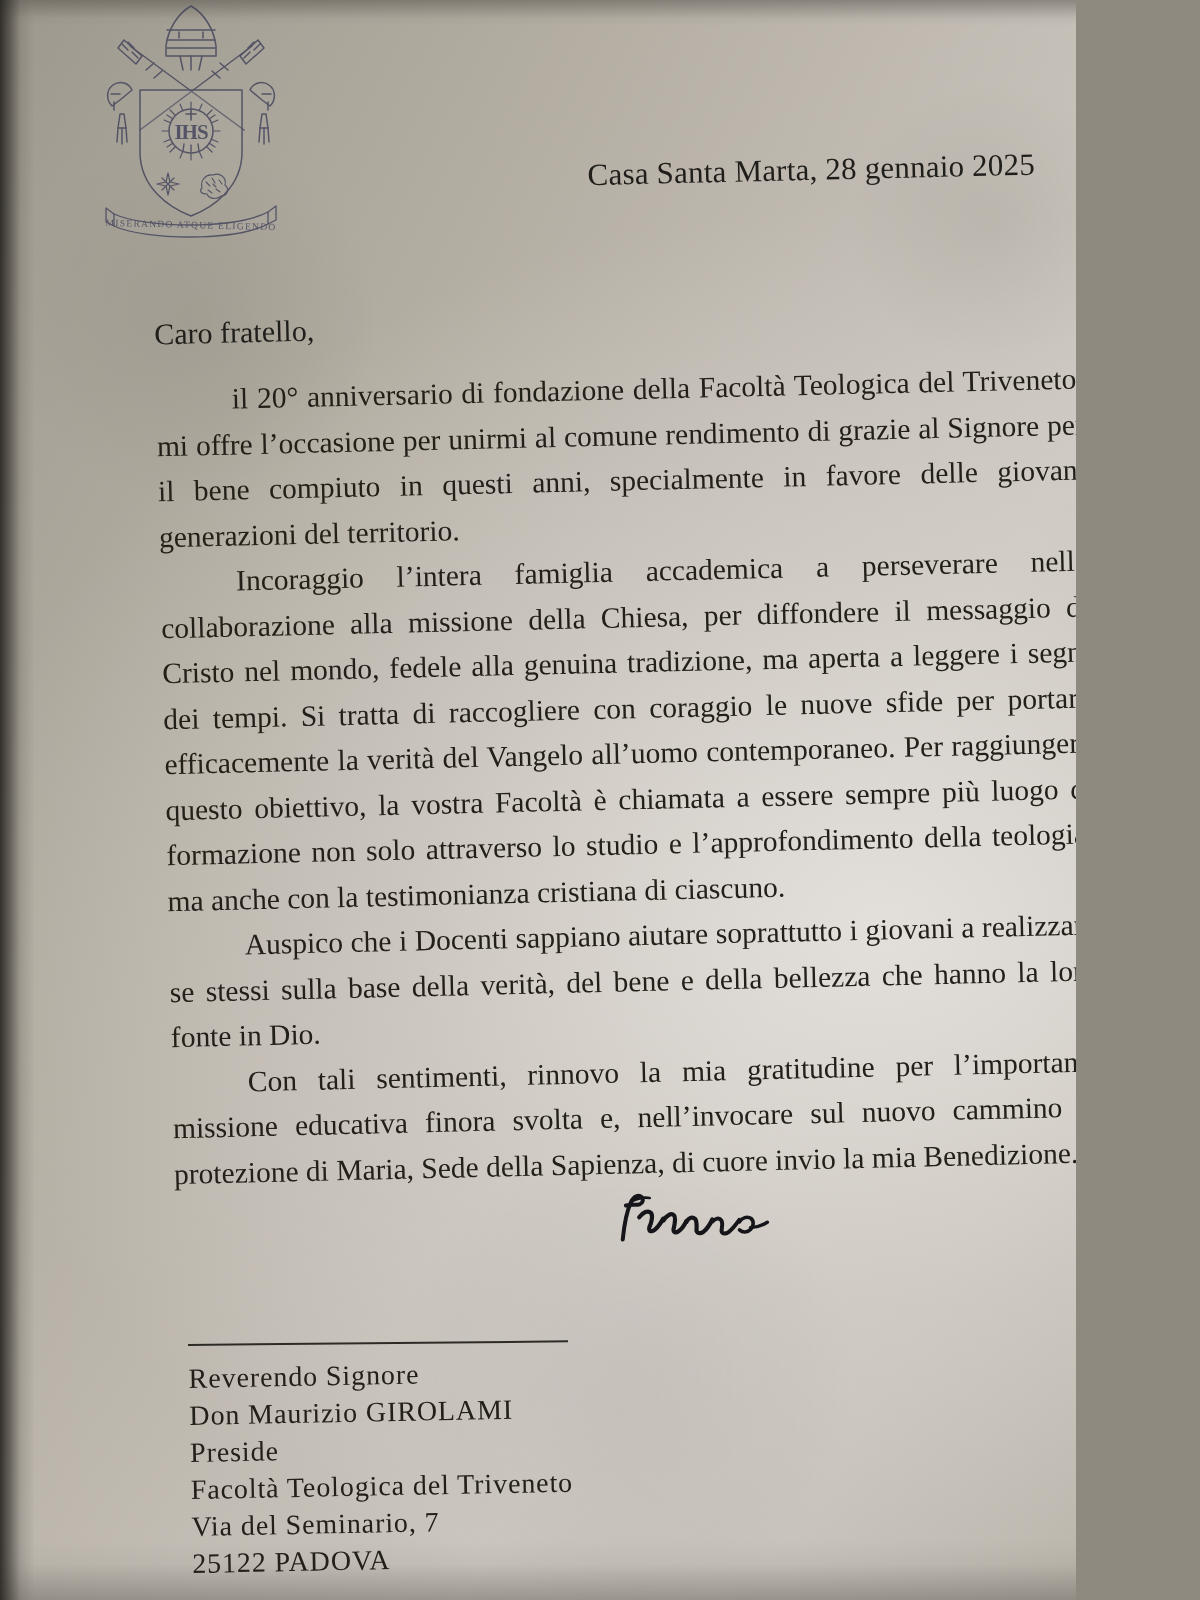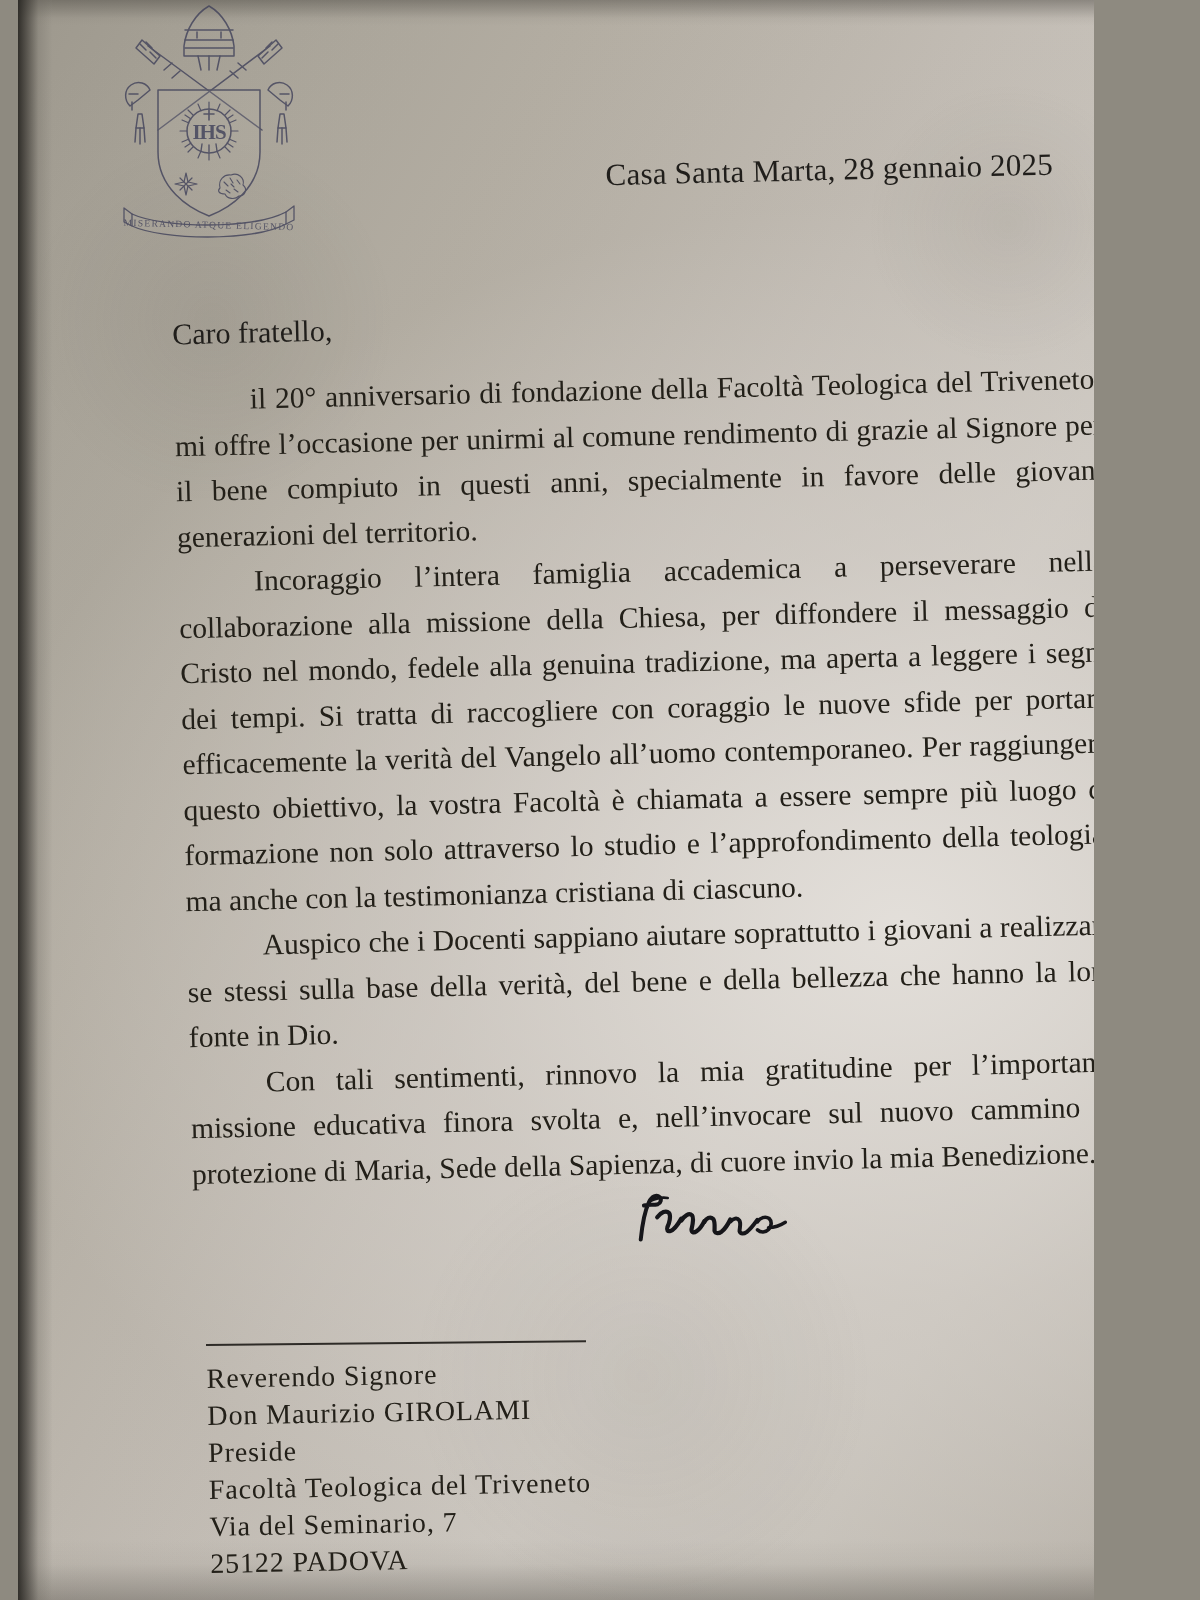--- a/index.html
+++ b/index.html
@@ -26,21 +26,20 @@
         #9d988d 0%,
         #a8a398 14%,
         #b3ada2 30%,
         #c2bcb4 50%,
         #cdc8c1 68%,
         #c7c2ba 84%,
         #b9b3aa 100%);
     font-family: "Liberation Serif", "DejaVu Serif", serif;
     color: #2a2724;
     overflow: hidden;
-    margin-left: 18px;
   }
 
   
   .edge-shadow-left {
     position: absolute;
     left: 0; top: 0;
     width: 34px; height: 1600px;
     background: linear-gradient(90deg,
       rgba(40,38,34,0.92) 0%,
       rgba(60,57,52,0.70) 26%,

